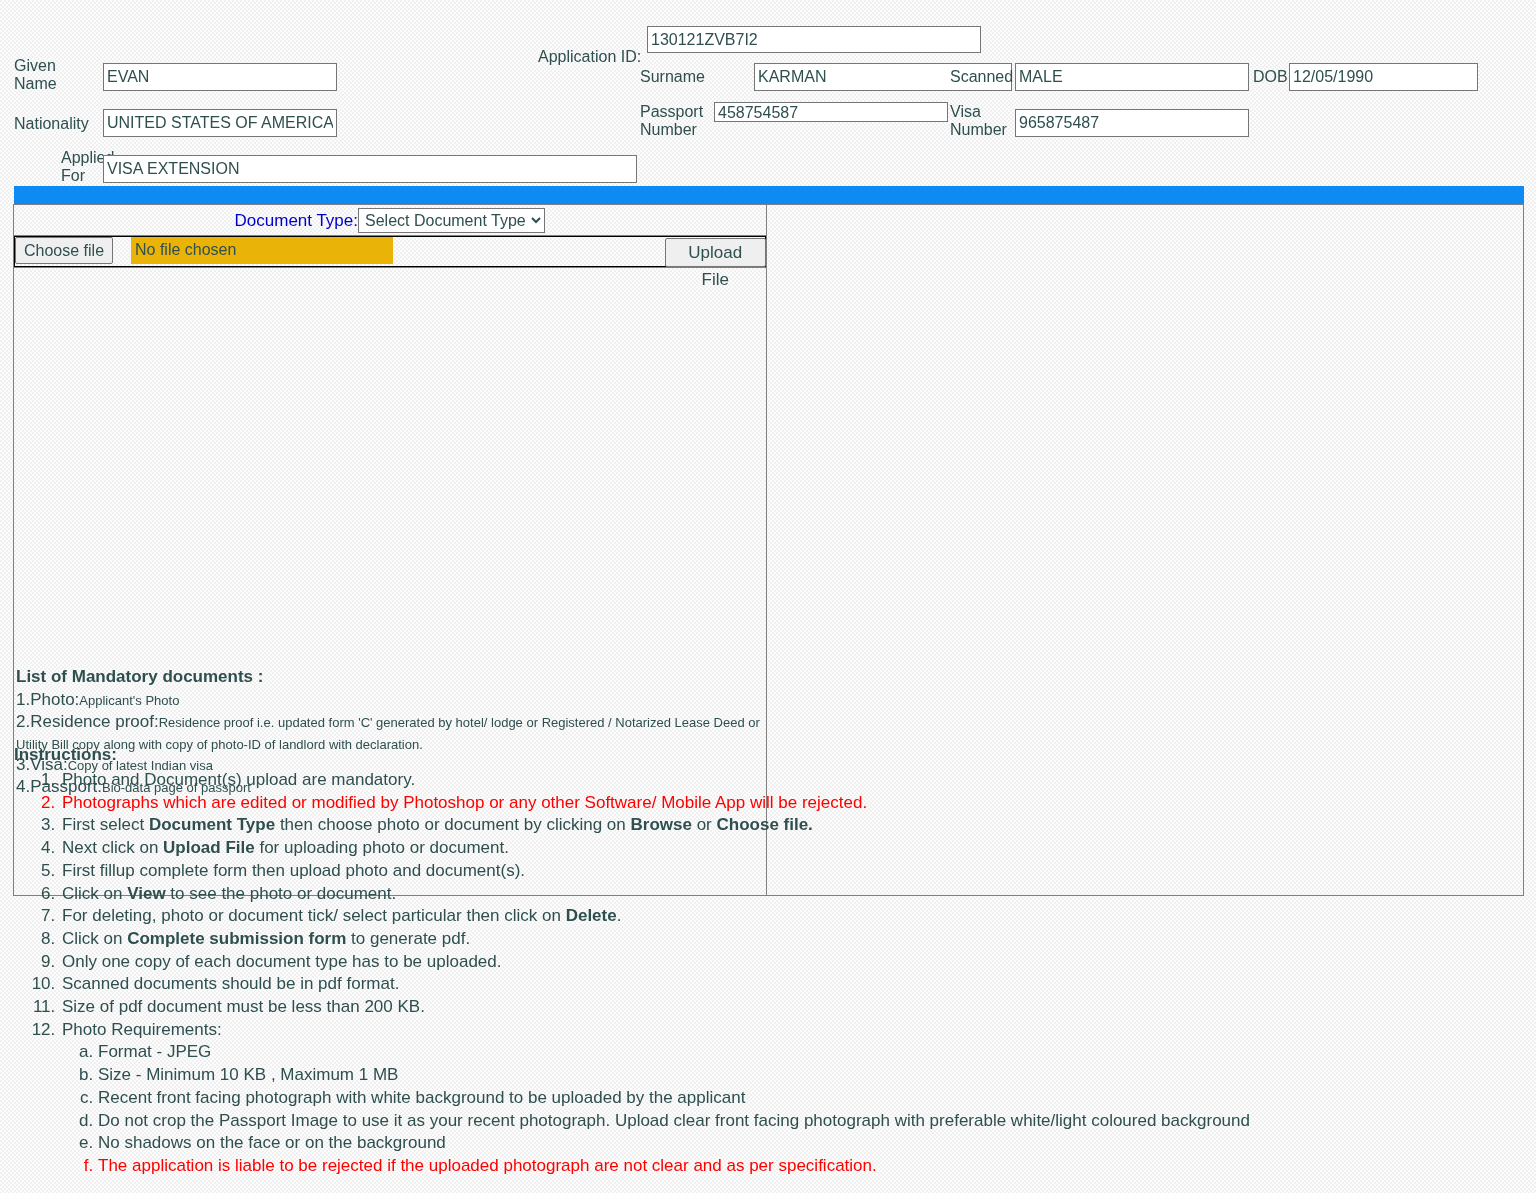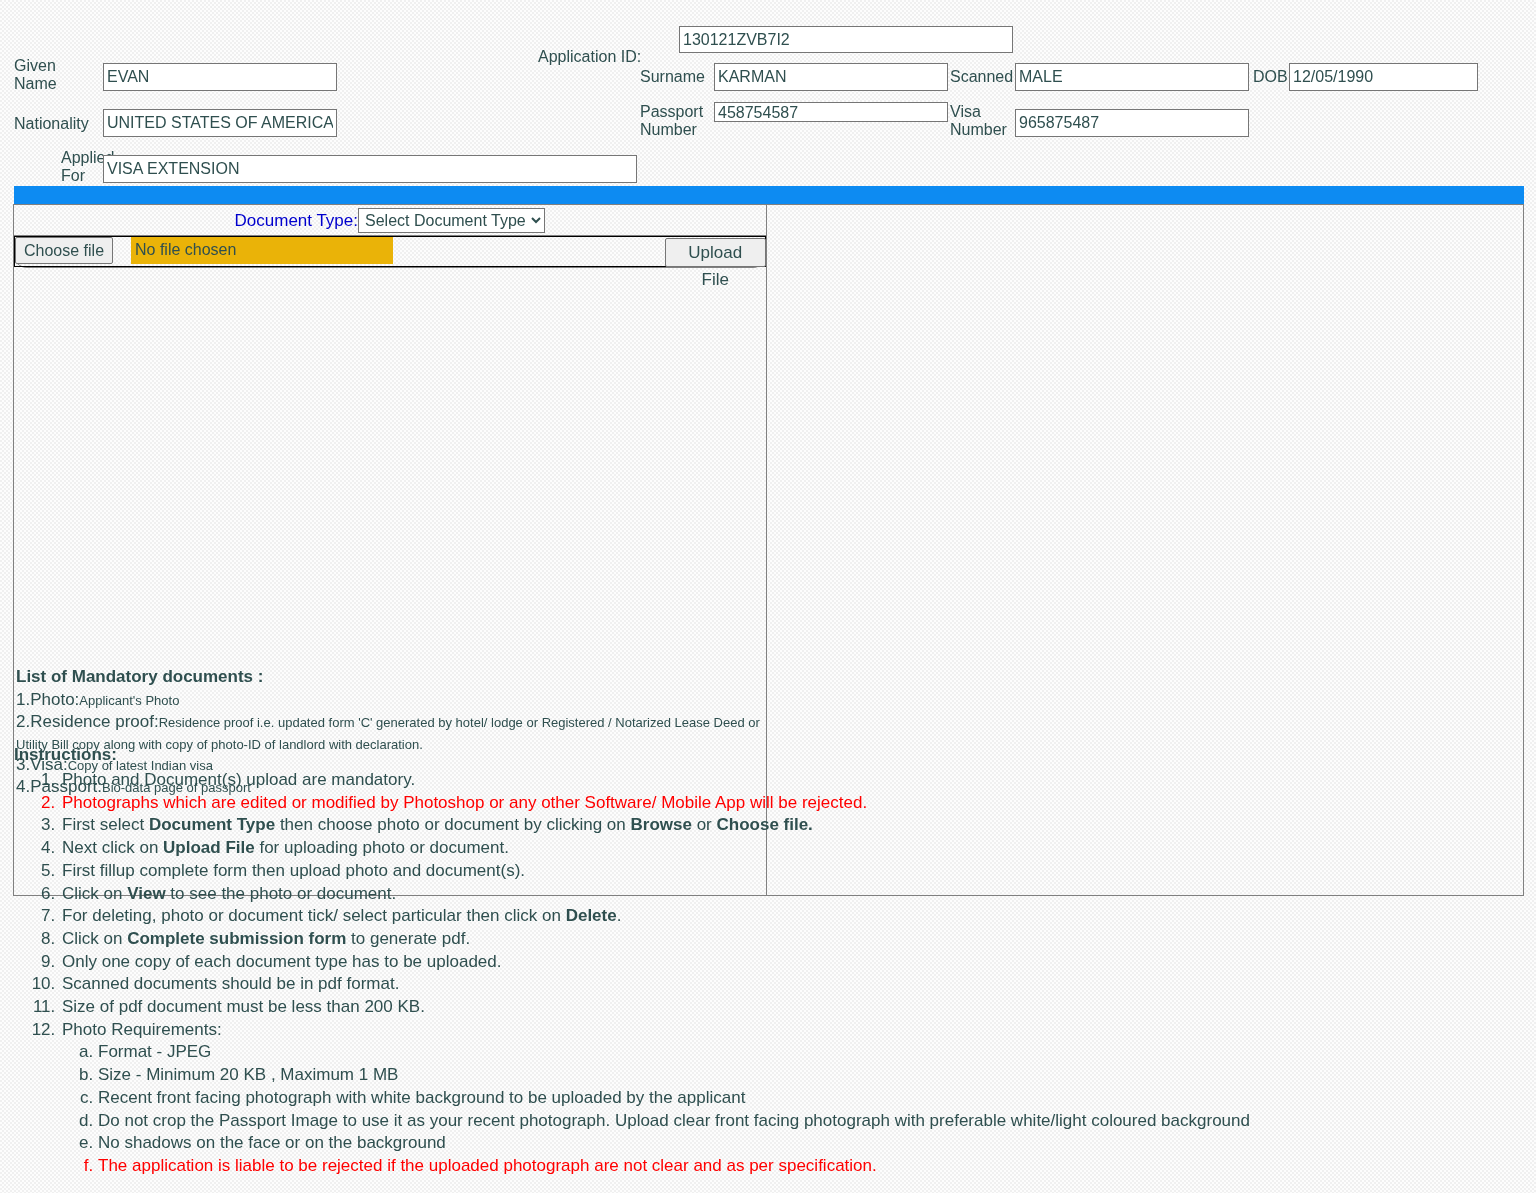--- a/index.html
+++ b/index.html
@@ -43,26 +43,26 @@
     box-sizing: border-box;
     line-height: 22px;
     white-space: nowrap;
     overflow: hidden;
   }
 
   
   .abs { position: absolute; }
 
   #appid-label { left: 538px; top: 36px; margin-top: 12px; }
-  #appid-input { left: 679px; top: 26px; width: 334px; height: 27px; line-height: 24px; }
+  #appid-input { left: 647px; top: 26px; width: 334px; height: 27px; line-height: 24px; }
 
   #given-label   { left: 14px;  top: 57px; }
   #given-input   { left: 103px; top: 63px; width: 234px; height: 28px; line-height: 25px; }
   #surname-label { left: 640px; top: 68px; }
-  #surname-input { left: 714px; top: 63px; width: 234px; height: 28px; line-height: 25px; }
+  #surname-input { left: 754px; top: 63px; width: 258px; height: 28px; line-height: 25px; }
   #gender-label  { left: 950px; top: 68px; }
   #gender-input  { left: 1015px;top: 63px; width: 234px; height: 28px; line-height: 25px; }
   #dob-label     { left: 1253px;top: 68px; }
   #dob-input     { left: 1289px;top: 63px; width: 189px; height: 28px; line-height: 25px; }
 
   #nat-label     { left: 14px;  top: 115px; }
   #nat-input     { left: 103px; top: 109px; width: 234px; height: 28px; line-height: 25px; }
   #pass-label    { left: 640px; top: 103px; }
   #pass-input    { left: 714px; top: 102px; width: 234px; height: 20px; line-height: 25px; }
   #visa-label    { left: 950px; top: 103px; }
@@ -103,21 +103,20 @@
     border: 1px solid #767676;
     height: 25px;
     padding: 1px 2px;
   }
 
   .fileline {
     position: relative;
     height: 31px;
     border-bottom: 1px solid #808080;
     background: transparent;
-    border-radius: 13px;
   }
   .choosefile-btn {
     position: absolute;
     left: 1px; top: 1px;
     height: 27px;
     padding: 0 8px;
     background: #efefef;
     border: 1px solid #767676;
     border-radius: 2px;
     font-family: "Liberation Sans", sans-serif;
@@ -311,21 +310,21 @@
         <li><span>Next click on <b>Upload File</b> for uploading photo or document.</span></li>
         <li><span>First fillup complete form then upload photo and document(s).</span></li>
         <li><span>Click on <b>View</b> to see the photo or document.</span></li>
         <li><span>For deleting, photo or document tick/ select particular then click on <b>Delete</b>.</span></li>
         <li><span>Click on <b>Complete submission form</b> to generate pdf.</span></li>
         <li><span>Only one copy of each document type has to be uploaded.</span></li>
         <li><span>Scanned documents should be in pdf format.</span></li>
         <li><span>Size of pdf document must be less than 200 KB.</span></li>
         <li><span>Photo Requirements:</span><ol class="sub-list">
             <li>Format - JPEG</li>
-            <li>Size - Minimum 20 KB , Maximum 1 MB</li>
+            <li>Size - Minimum 10 KB , Maximum 1 MB</li>
             <li>Recent front facing photograph with white background to be uploaded by the applicant</li>
             <li>Do not crop the Passport Image to use it as your recent photograph. Upload clear front facing photograph with preferable white/light coloured background</li>
             <li>No shadows on the face or on the background</li>
             <li class="red">The application is liable to be rejected if the uploaded photograph are not clear and as per specification.</li>
           </ol></li>
       </ol>
   </div>
 
 </div>
 

